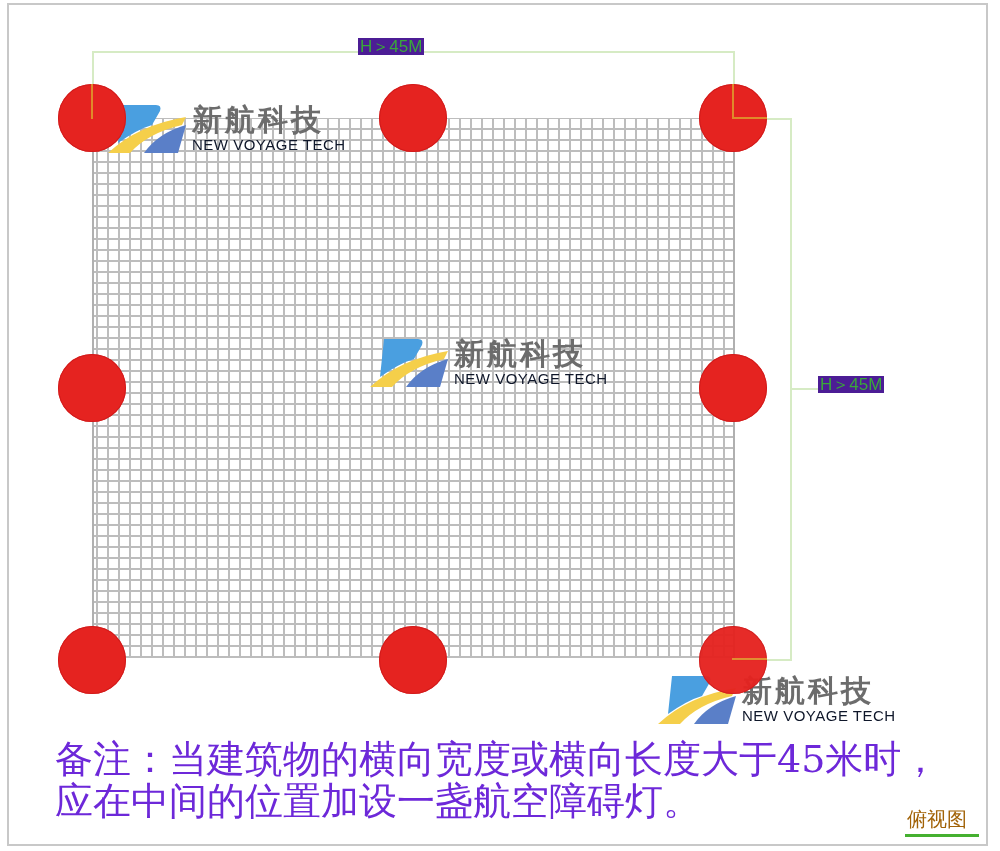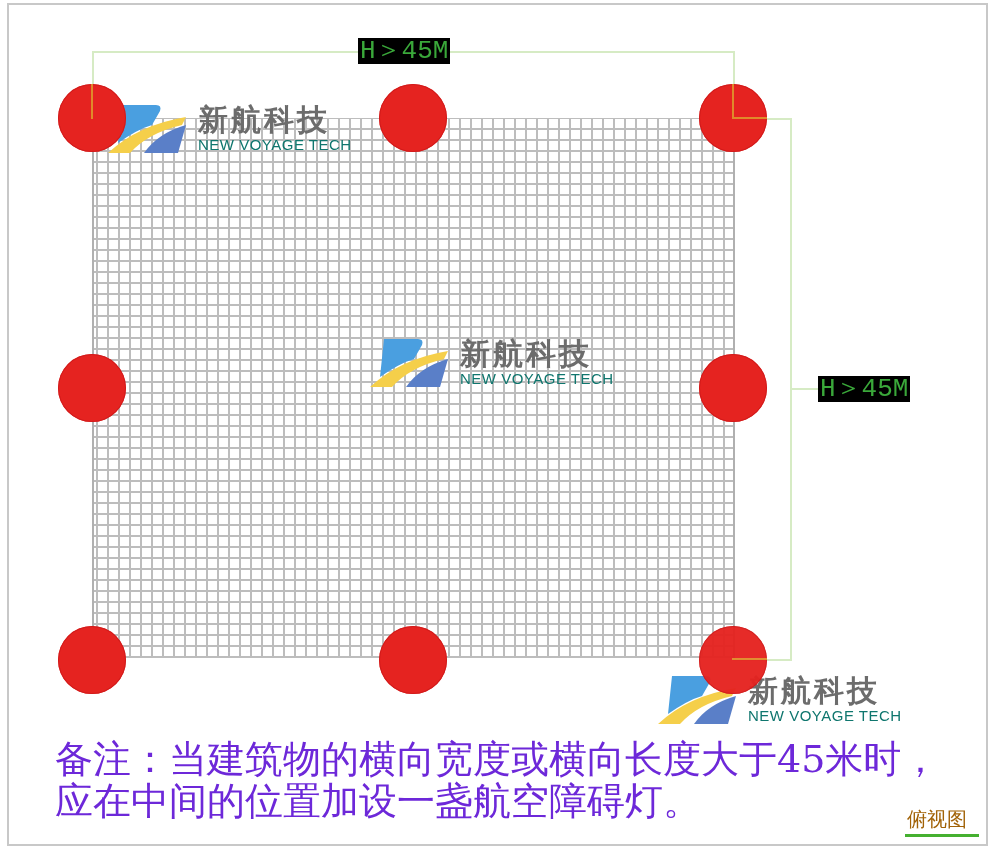--- a/index.html
+++ b/index.html
@@ -9,28 +9,28 @@
     position: absolute; left: 92px; top: 118px; width: 643px; height: 540px;
     border-left: 2px solid #b0b0b0; border-right: 2px solid #b0b0b0; box-sizing: border-box;
     background-color: #ffffff;
     background-image:
       linear-gradient(to right, #bdbdbd 0, #bdbdbd 2px, transparent 2px),
       linear-gradient(to bottom, transparent 8px, #bdbdbd 8px, #bdbdbd 10px, transparent 10px);
     background-size: 11px 11px, 11px 11px;
     background-position: 2px 2px, 2px 2px;
   }
   .dim-line { position: absolute; background: #d6ebc4; }
-  .dim-label { position: absolute; color: #3aa83a; font-family: Liberation Mono, monospace; font-size: 26px; line-height: 1; white-space: nowrap; background: #000000; padding: 0 2px; }
+  .dim-label { position: absolute; color: #3aa83a; font-family: Liberation Sans, sans-serif; font-size: 17px; line-height: 1; white-space: nowrap; background: #4c1d95; padding: 0 2px; }
   .lamp { position: absolute; width: 68px; height: 68px; border-radius: 50%; background: #e52320; box-shadow: 0 0 0 1px #d21b1b inset; }
   .lamp-inner { position: absolute; background: #e08a2a; }
   .logo { position: absolute; display: flex; align-items: center; }
   .logo .mark { width: 80px; height: 52px; position: relative; }
-  .logo .text { margin-left: 10px; display: flex; flex-direction: column; }
+  .logo .text { margin-left: 4px; display: flex; flex-direction: column; }
   .logo .cn { font-family: "DejaVu Sans", sans-serif; font-weight: bold; font-size: 30px; color: #6c6c6c; letter-spacing: 3px; line-height: 1.05; }
-  .logo .en { font-family: "Liberation Sans", sans-serif; font-size: 15px; color: #0f766e; letter-spacing: 0.5px; line-height: 1.2; }
+  .logo .en { font-family: "Liberation Sans", sans-serif; font-size: 15px; color: #0f172a; letter-spacing: 0.5px; line-height: 1.2; }
   .note { position: absolute; left: 55px; top: 738px; width: 910px; font-family: "DejaVu Serif", serif; font-size: 38px; color: #6d28d9; line-height: 42px; }
   .caption { position: absolute; left: 907px; top: 806px; font-family: "DejaVu Serif", serif; font-size: 20px; color: #a16207; }
   .caption-underline { position: absolute; left: 905px; top: 834px; width: 74px; height: 3px; background: #45b030; }
 </style>
 </head>
 <body>
 
 <div class="frame"></div>
 
 <div class="grid"></div>

